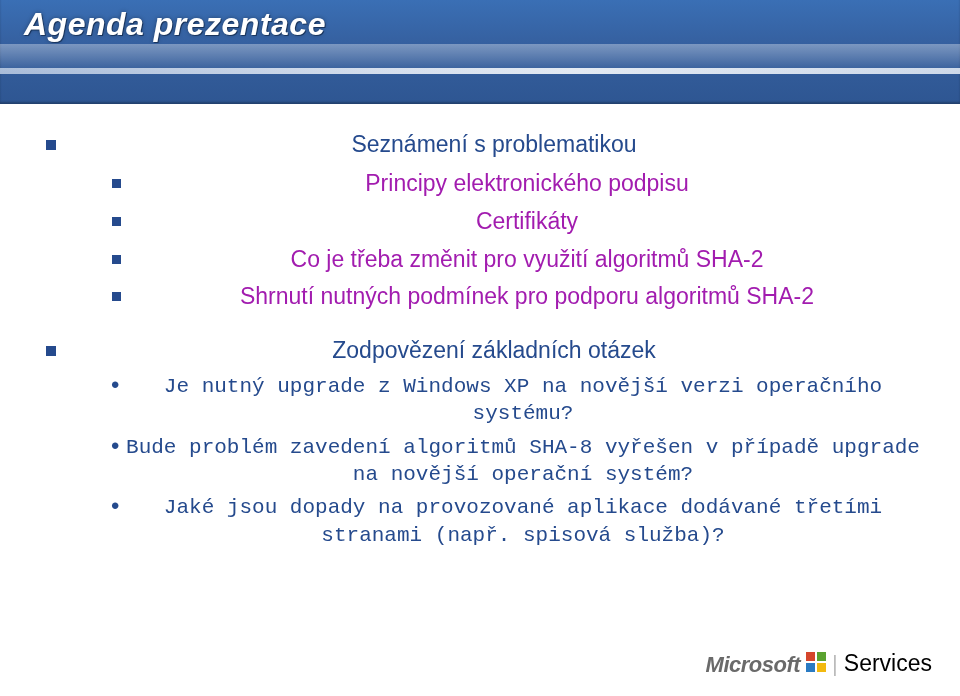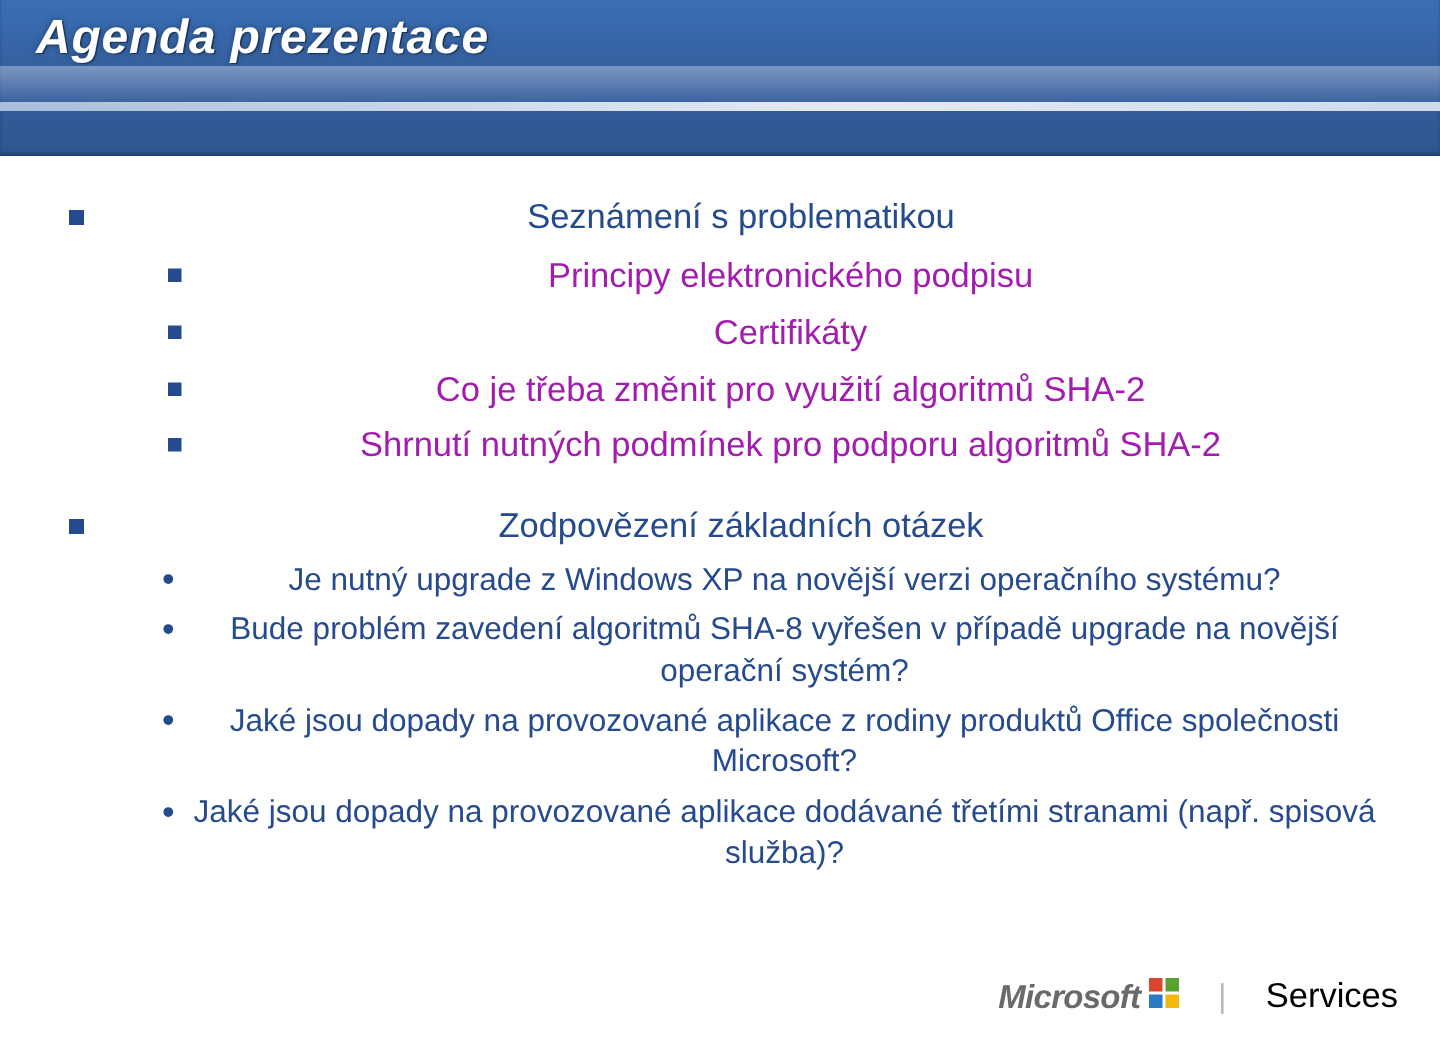--- a/index.html
+++ b/index.html
@@ -64,42 +64,42 @@
     line-height: 1.3;
     color: #a21caf;
   }
   ul.lvl2 > li::before {
     content: "";
     position: absolute;
     left: 4px; top: 10px;
     width: 9px; height: 9px;
     background: #254a8d;
   }
-  ul.lvl3 { list-style: none; margin: 8px 0 0 38px; }
+  ul.lvl3 { list-style: none; margin: 8px 0 0 38px; font-family: Liberation Mono, monospace; }
   ul.lvl3 > li {
     position: relative;
     padding-left: 20px;
     margin: 0 0 6px 0;
     font-size: 21px;
     line-height: 1.3;
     color: #254a8d;
   }
   ul.lvl3 > li::before {
     content: "•";
     position: absolute;
     left: 2px; top: -2px;
     font-size: 24px;
     color: #254a8d;
   }
   .gap { height: 14px; }
 
   .footer-logo {
     position: absolute;
     right: 28px; bottom: 18px;
-    display: flex; align-items: flex-end; gap: 24px;
+    display: flex; align-items: flex-end; gap: 4px;
   }
   .ms-word {
     font-family: "Segoe UI", Arial, sans-serif;
     font-style: italic;
     font-weight: 700;
     font-size: 22px;
     color: #6a6a6a;
     letter-spacing: -.5px;
     position: relative;
     padding-right: 26px;
@@ -149,21 +149,20 @@
     </ul>
 
     <div class="gap"></div>
 
     <ul class="lvl1">
       <li>
         <span>Zodpovězení základních otázek</span>
         <ul class="lvl3">
           <li><span>Je nutný upgrade z Windows XP na novější verzi operačního systému?</span></li>
           <li><span>Bude problém zavedení algoritmů SHA-8 vyřešen v případě upgrade na novější operační systém?</span></li>
-          <li><span>Jaké jsou dopady na provozované aplikace z rodiny produktů Office společnosti Microsoft?</span></li>
           <li><span>Jaké jsou dopady na provozované aplikace dodávané třetími stranami (např. spisová služba)?</span></li>
         </ul>
       </li>
     </ul>
   </div>
 
   <div class="footer-logo">
     <span class="ms-word">
       <span>Microsoft</span>
       <span class="ms-tiles">

